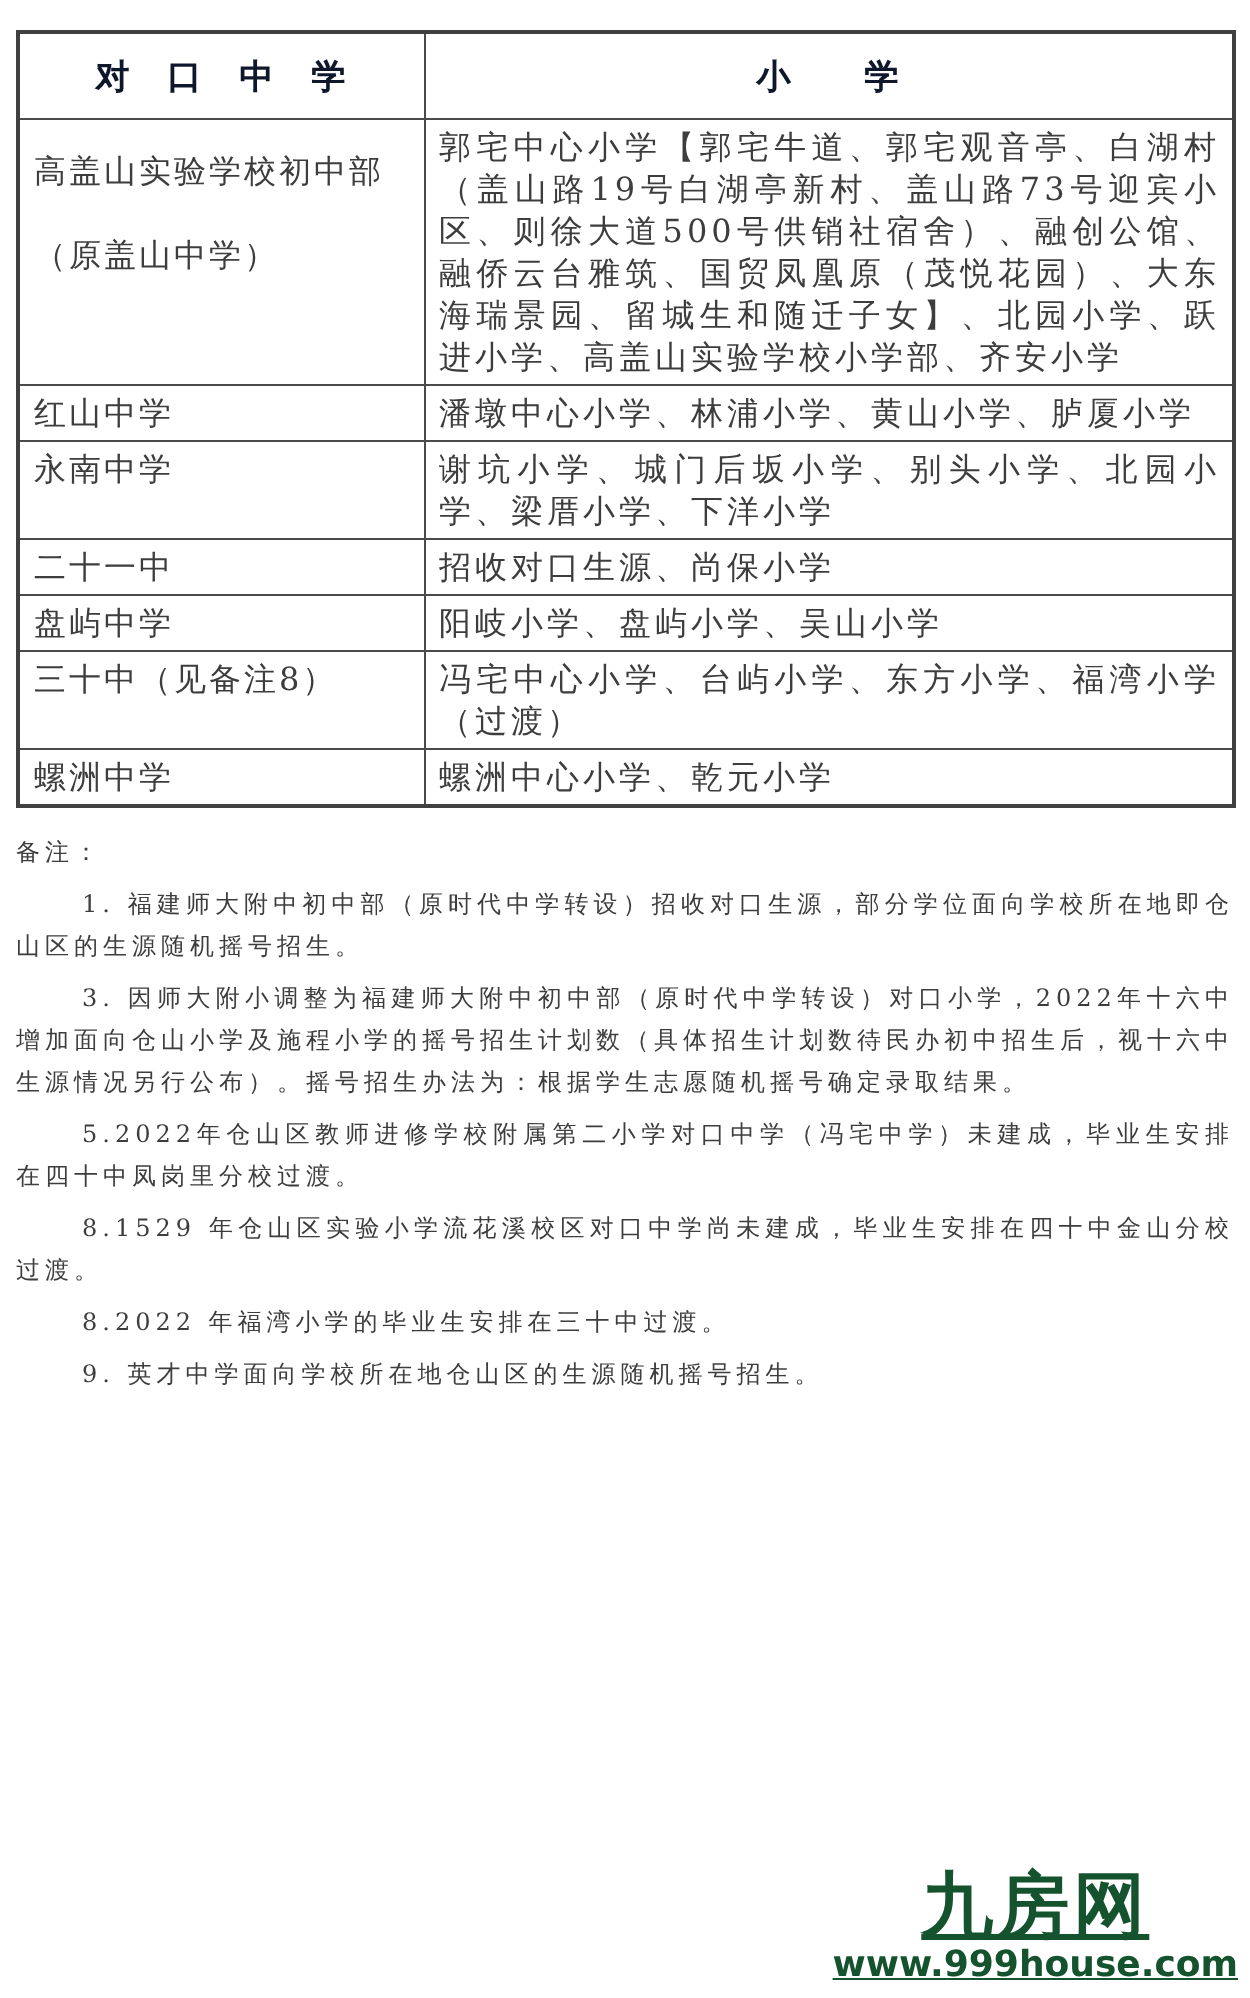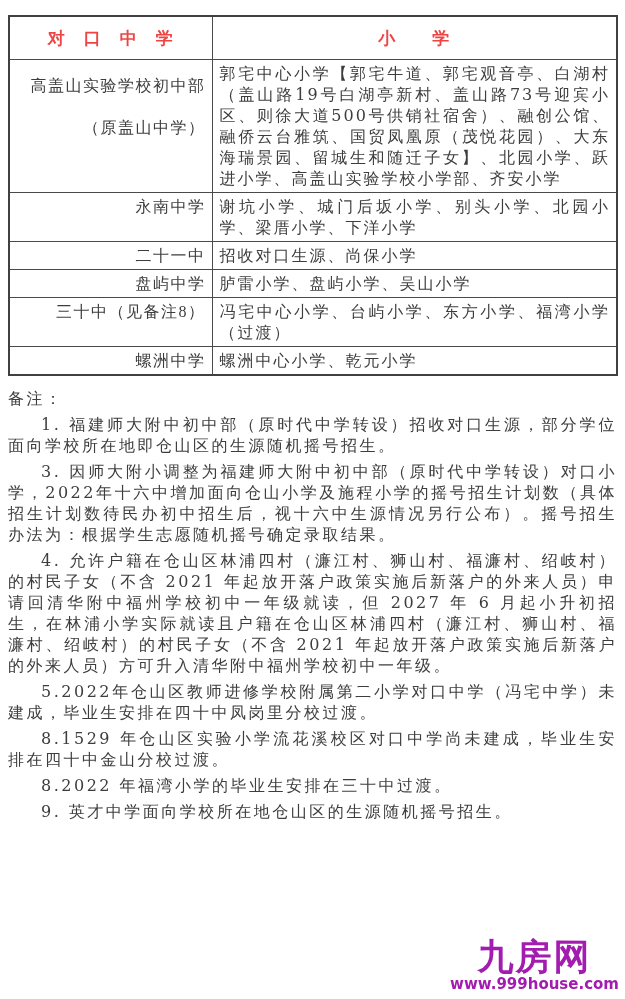--- a/index.html
+++ b/index.html
@@ -16,43 +16,42 @@
     table-layout: fixed;
     width: 610px;
     margin: 15px 0 0 8px;
     border: 2px solid #404040;
   }
   .school-table th {
     border: 1px solid #4a4a4a;
     height: 40px;
     font-size: 17px;
     font-weight: bold;
-    color: #ef4444;
+    color: #0f172a;
     text-align: center;
     letter-spacing: 1px;
   }
   .school-table td {
     border: 1px solid #4a4a4a;
     font-size: 16px;
     line-height: 21px;
     padding: 3px 6px 3px 7px;
     vertical-align: top;
     text-align: justify;
     letter-spacing: 2px;
   }
   td.mid {
     white-space: pre-line;
     letter-spacing: 1.5px;
-    text-align: right;
-    font-family: Liberation Serif, serif;
+    text-align: left;
   }
   tbody tr:first-child td.mid { padding-top: 15px; }
   .notes {
     margin: 12px 8px 0 8px;
-    font-size: 16px;
+    font-size: 12px;
     line-height: 21px;
     letter-spacing: 2.5px;
   }
   .notes-label { margin: 0; }
   .note {
     margin: 5px 0 0 0;
     text-indent: 33px;
     text-align: justify;
   }
   .logo {
@@ -64,21 +63,21 @@
   }
   .logo-text {
     font-family: "DejaVu Sans", "Liberation Sans", sans-serif;
     font-weight: bold;
     font-size: 36px;
     line-height: 34px;
     letter-spacing: 2px;
   }
   .logo-url {
     font-family: "DejaVu Sans", "Liberation Sans", sans-serif;
-    font-size: 15px;
+    font-size: 18px;
     font-weight: bold;
     margin-top: 1px;
   }
 </style>
 </head>
 <body>
 
 <table class="school-table">
   <colgroup>
     <col style="width:203px">
@@ -91,51 +90,54 @@
     </tr>
   </thead>
   <tbody>
       <tr>
         <td class="mid">高盖山实验学校初中部
 
 （原盖山中学）</td>
         <td class="pri">郭宅中心小学【郭宅牛道、郭宅观音亭、白湖村（盖山路19号白湖亭新村、盖山路73号迎宾小区、则徐大道500号供销社宿舍）、融创公馆、融侨云台雅筑、国贸凤凰原（茂悦花园）、大东海瑞景园、留城生和随迁子女】、北园小学、跃进小学、高盖山实验学校小学部、齐安小学</td>
       </tr>
       <tr>
+        <td class="mid">红山中学</td>
+        <td class="pri">潘墩中心小学、林浦小学、黄山小学、胪厦小学</td>
+      </tr>
+      <tr>
         <td class="mid">永南中学</td>
         <td class="pri">谢坑小学、城门后坂小学、别头小学、北园小学、梁厝小学、下洋小学</td>
       </tr>
       <tr>
         <td class="mid">二十一中</td>
         <td class="pri">招收对口生源、尚保小学</td>
       </tr>
       <tr>
         <td class="mid">盘屿中学</td>
-        <td class="pri">胪雷小学、盘屿小学、吴山小学</td>
+        <td class="pri">阳岐小学、盘屿小学、吴山小学</td>
       </tr>
       <tr>
         <td class="mid">三十中（见备注8）</td>
         <td class="pri">冯宅中心小学、台屿小学、东方小学、福湾小学（过渡）</td>
       </tr>
       <tr>
         <td class="mid">螺洲中学</td>
         <td class="pri">螺洲中心小学、乾元小学</td>
       </tr>
     </tbody>
 </table>
 
 <div class="notes">
   <p class="notes-label">备注：</p>
   <div>
       <p class="note">1. 福建师大附中初中部（原时代中学转设）招收对口生源，部分学位面向学校所在地即仓山区的生源随机摇号招生。</p>
       <p class="note">3. 因师大附小调整为福建师大附中初中部（原时代中学转设）对口小学，2022年十六中增加面向仓山小学及施程小学的摇号招生计划数（具体招生计划数待民办初中招生后，视十六中生源情况另行公布）。摇号招生办法为：根据学生志愿随机摇号确定录取结果。</p>
-      <p class="note">4. 允许户籍在仓山区林浦四村（濂江村、狮山村、福濂村、绍岐村）的村民子女（不含 2021 年起放开落户政策实施后新落户的外来人员）申请回清华附中福州学校初中一年级就读，但 2027 年 6 月起小升初招生，在林浦小学实际就读且户籍在仓山区林浦四村（濂江村、狮山村、福濂村、绍岐村）的村民子女（不含 2021 年起放开落户政策实施后新落户的外来人员）方可升入清华附中福州学校初中一年级。</p>
       <p class="note">5.2022年仓山区教师进修学校附属第二小学对口中学（冯宅中学）未建成，毕业生安排在四十中凤岗里分校过渡。</p>
       <p class="note">8.1529 年仓山区实验小学流花溪校区对口中学尚未建成，毕业生安排在四十中金山分校过渡。</p>
       <p class="note">8.2022 年福湾小学的毕业生安排在三十中过渡。</p>
       <p class="note">9. 英才中学面向学校所在地仓山区的生源随机摇号招生。</p>
     </div>
 </div>
 
-<div class="logo" style="color: #a21caf;">
+<div class="logo" style="color: #14532d; text-decoration: underline;">
   <div class="logo-text">九房网</div>
   <div class="logo-url">www.999house.com</div>
 </div>
 
 </body></html>

